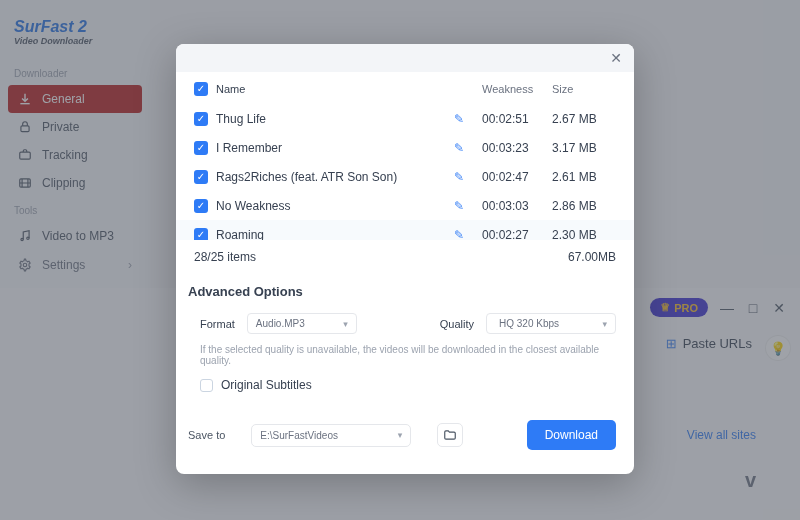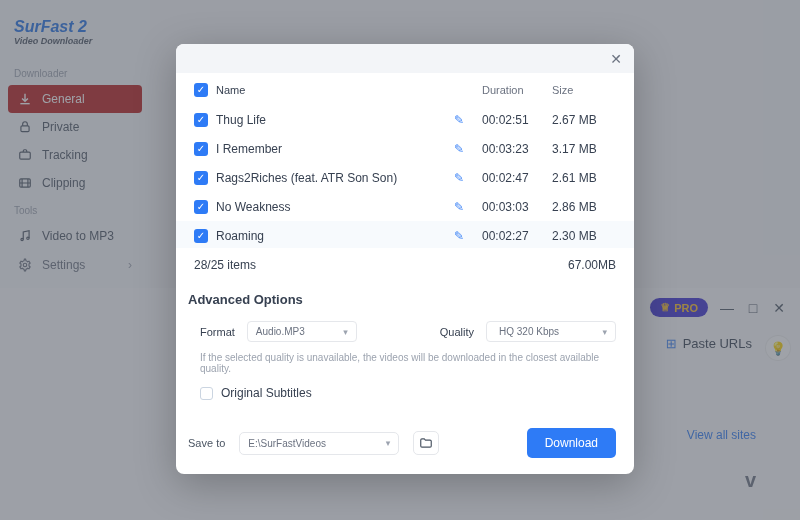--- a/index.html
+++ b/index.html
@@ -57,21 +57,21 @@
   .adv-title { font-size:13px; font-weight:600; padding:6px 35px 10px 12px;}
   .opts-row { display:flex; align-items:center; padding:4px 18px 10px 24px; gap:12px;}
   .lbl { font-size:11px; color:#374151;}
   .select { flex:0 0 auto; width:110px; border:1px solid #e5e7eb; border-radius:4px; padding:4px 8px; font-size:10px; color:#6b7280; display:flex; align-items:center; justify-content:space-between; cursor:pointer;}
   .select.wide { width:130px;padding-left:12px;}
   .sel-caret { color:#9ca3af; font-size:9px;}
   .note { font-size:10px; color:#9ca3af; padding:0 24px 12px 24px;}
   .subtitle-row { display:flex; align-items:center; gap:8px; padding:0 24px 16px 24px; font-size:12px; color:#374151;}
   .cb-empty { width:13px; height:13px; border:1px solid #cbd5e1; border-radius:3px; background:#fff;}
 
-  .footer { margin-top:auto; display:flex; align-items:center; padding:12px 18px 16px 12px; gap:14px;}
+  .footer { margin-top:auto; display:flex; align-items:center; padding:12px 18px 24px 12px; gap:26px;}
   .save-lbl { font-size:11px; color:#4b5563; }
   .path-select { flex:0 0 160px; border:1px solid #e5e7eb; border-radius:5px; padding:5px 8px; font-size:10px; color:#6b7280; display:flex; align-items:center; justify-content:space-between; cursor:pointer;}
   .folder-btn { width:26px; height:24px; border:1px solid #e5e7eb; border-radius:5px; display:flex; align-items:center; justify-content:center; color:#4b5563; font-size:12px; cursor:pointer;}
   .dl-btn { margin-left:auto; background:#2e7bf6; color:#fff; font-size:12px; padding:8px 18px; border-radius:5px; cursor:pointer;}
 
   svg { display:block; }
 </style>
 </head>
 <body>
 
@@ -176,21 +176,21 @@
 
 <div class="modal">
   <div class="m-head">
     <span class="close-x">✕</span>
   </div>
 
   <div class="tbl-head">
     <span class="col-chk"><span class="chk">✓</span></span>
     <span class="col-name">Name</span>
     <span class="col-edit"></span>
-    <span class="col-dur">Duration</span>
+    <span class="col-dur">Weakness</span>
     <span class="col-size">Size</span>
   </div>
 
   <div class="rows">
     <div class="row">
       <span class="col-chk"><span class="chk">✓</span></span>
       <span class="col-name">Thug Life</span>
       <span class="col-edit"><span class="edit-ico">✎</span></span>
       <span class="col-dur">00:02:51</span>
       <span class="col-size">2.67 MB</span>

